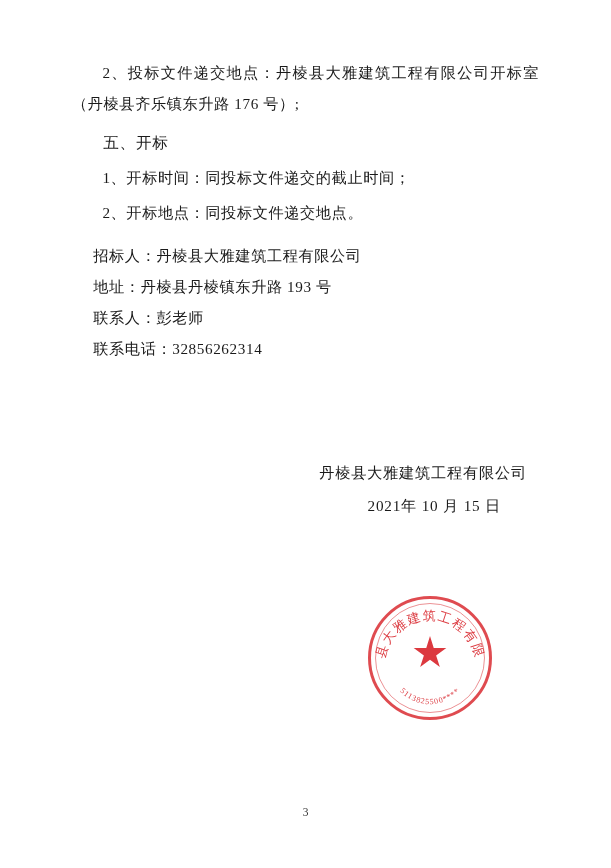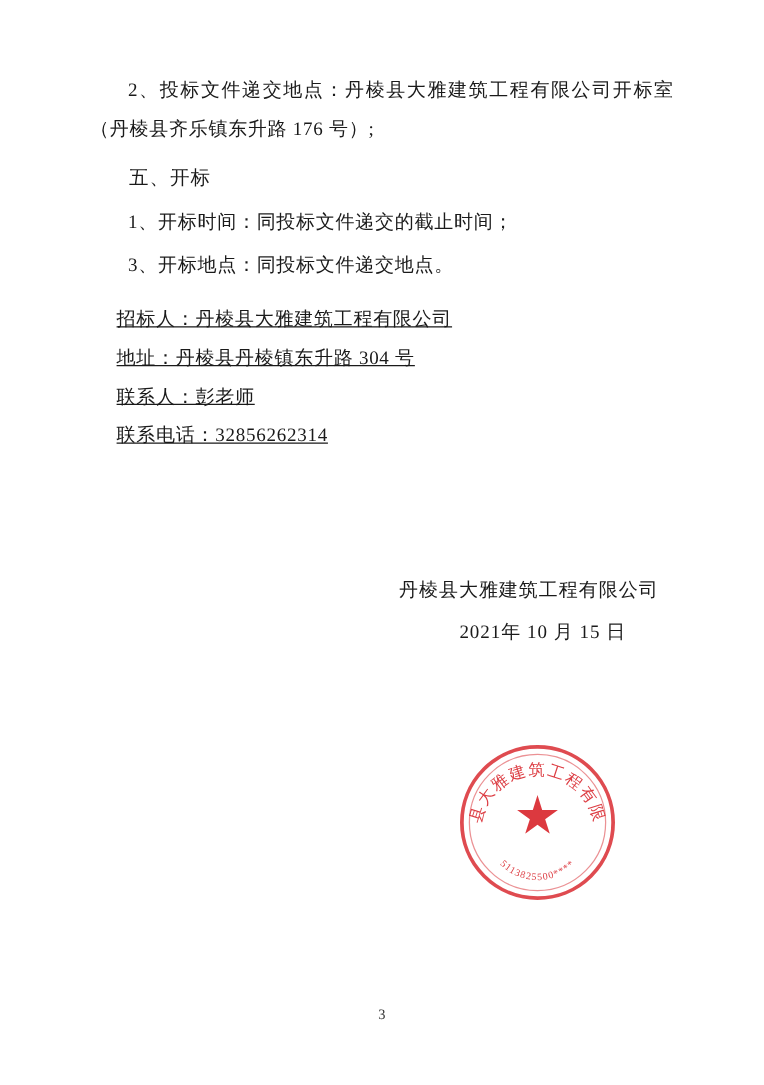--- a/index.html
+++ b/index.html
@@ -43,21 +43,20 @@
   }
   .contact-line {
     font-size: 15.2px;
     line-height: 31px;
     margin: 0;
     text-indent: 1.4em;
     letter-spacing: 0.6px;
   }
   .contact-block {
     margin-top: 12px;
-    text-decoration: underline;
   }
   .sig-block {
     margin-top: 92px;
     text-align: right;
     padding-right: 12px;
     position: relative;
   }
   .sig-line {
     font-size: 15.2px;
     line-height: 33px;
@@ -146,26 +145,26 @@
 
 <div class="page">
 
   <p class="para indent">2、投标文件递交地点：丹棱县大雅建筑工程有限公司开标室（丹棱县齐乐镇东升路 176 号）;</p>
 
 
   <h2 class="heading">五、开标</h2>
 
   <p class="para indent">1、开标时间：同投标文件递交的截止时间；</p>
 
-  <p class="para indent">3、开标地点：同投标文件递交地点。</p>
+  <p class="para indent">2、开标地点：同投标文件递交地点。</p>
 
 
   <div class="contact-block">
     <p class="contact-line">招标人：丹棱县大雅建筑工程有限公司</p>
-    <p class="contact-line">地址：丹棱县丹棱镇东升路 304 号</p>
+    <p class="contact-line">地址：丹棱县丹棱镇东升路 193 号</p>
     <p class="contact-line">联系人：彭老师</p>
     <p class="contact-line">联系电话：32856262314</p>
   </div>
 
   <div class="sig-block">
     <p class="sig-line">丹棱县大雅建筑工程有限公司</p>
     <p class="sig-date">2021年 10 月 15 日</p>
   </div>
 
   <div class="seal">

